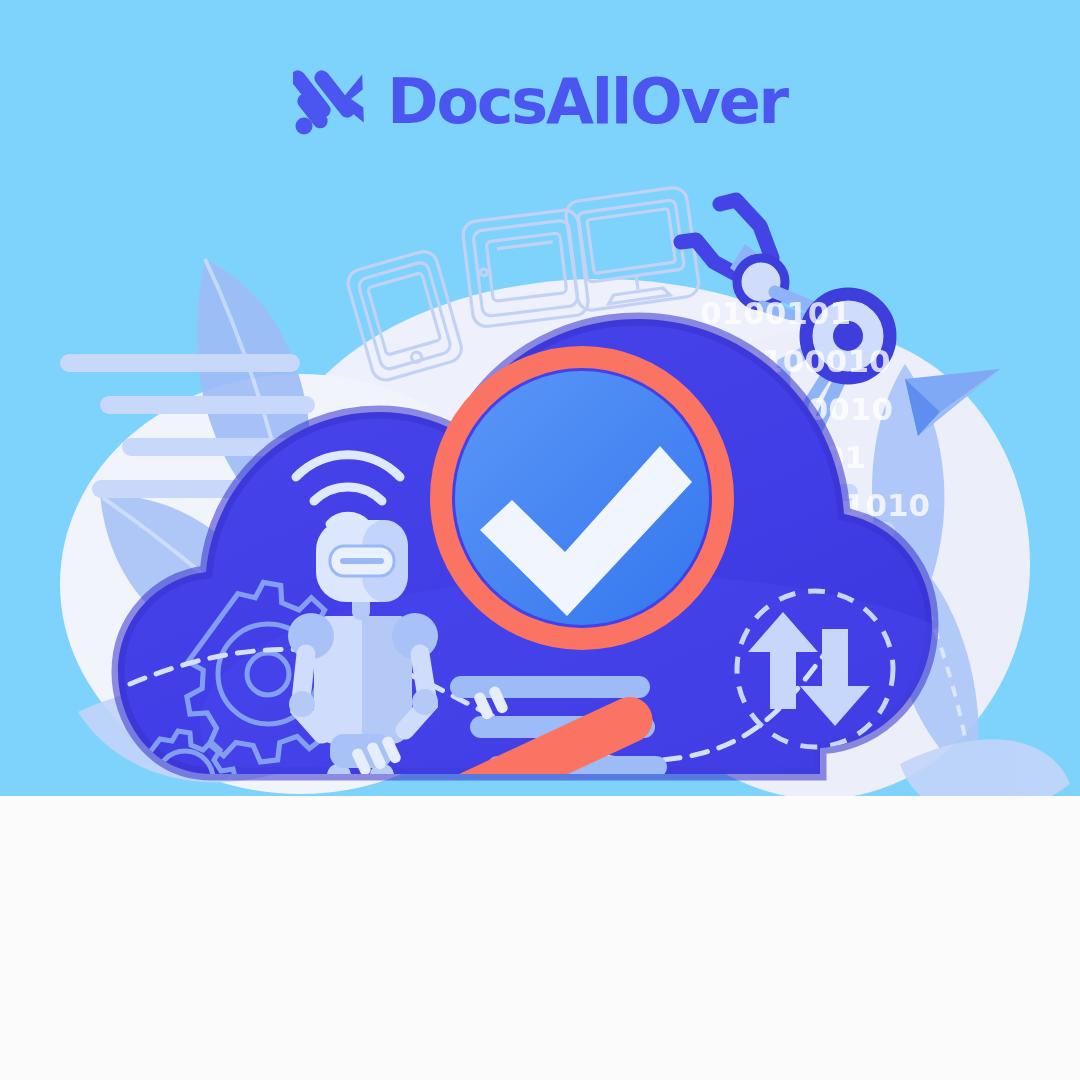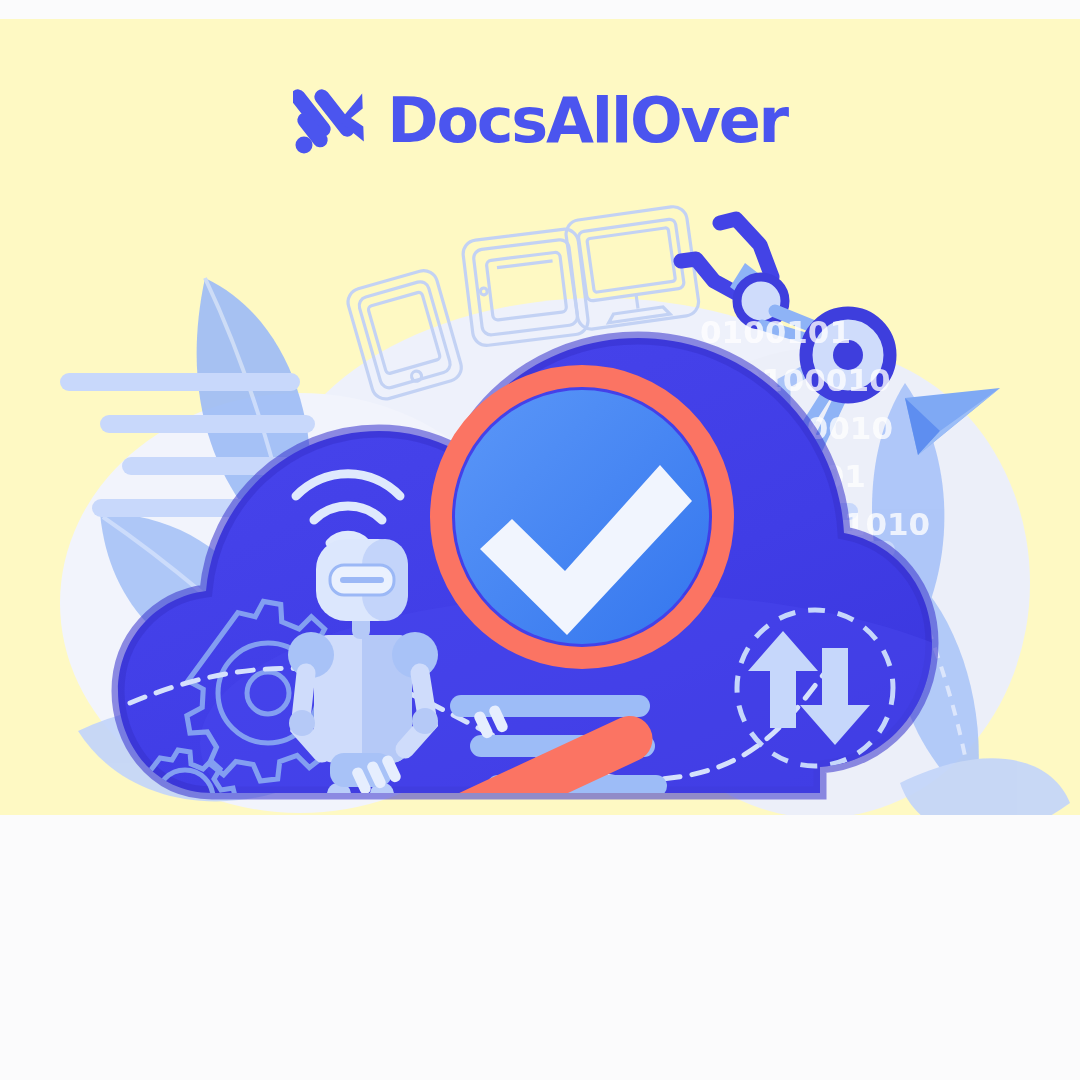--- a/index.html
+++ b/index.html
@@ -7,23 +7,22 @@
   body {
     background:#fbfbfc;
     font-family:"Liberation Sans", sans-serif;
     overflow:hidden;
     position:relative;
   }
   .poster {
     position:relative;
     width:1080px;
     height:796px;
-    background:#fef9c3;
+    background:#7dd3fc;
     overflow:hidden;
-    margin-top:19px;
   }
 
   
   .brand {
     position:absolute;
     top:56px; left:0; right:0;
     height:92px;
     display:flex;
     align-items:center;
     justify-content:center;

